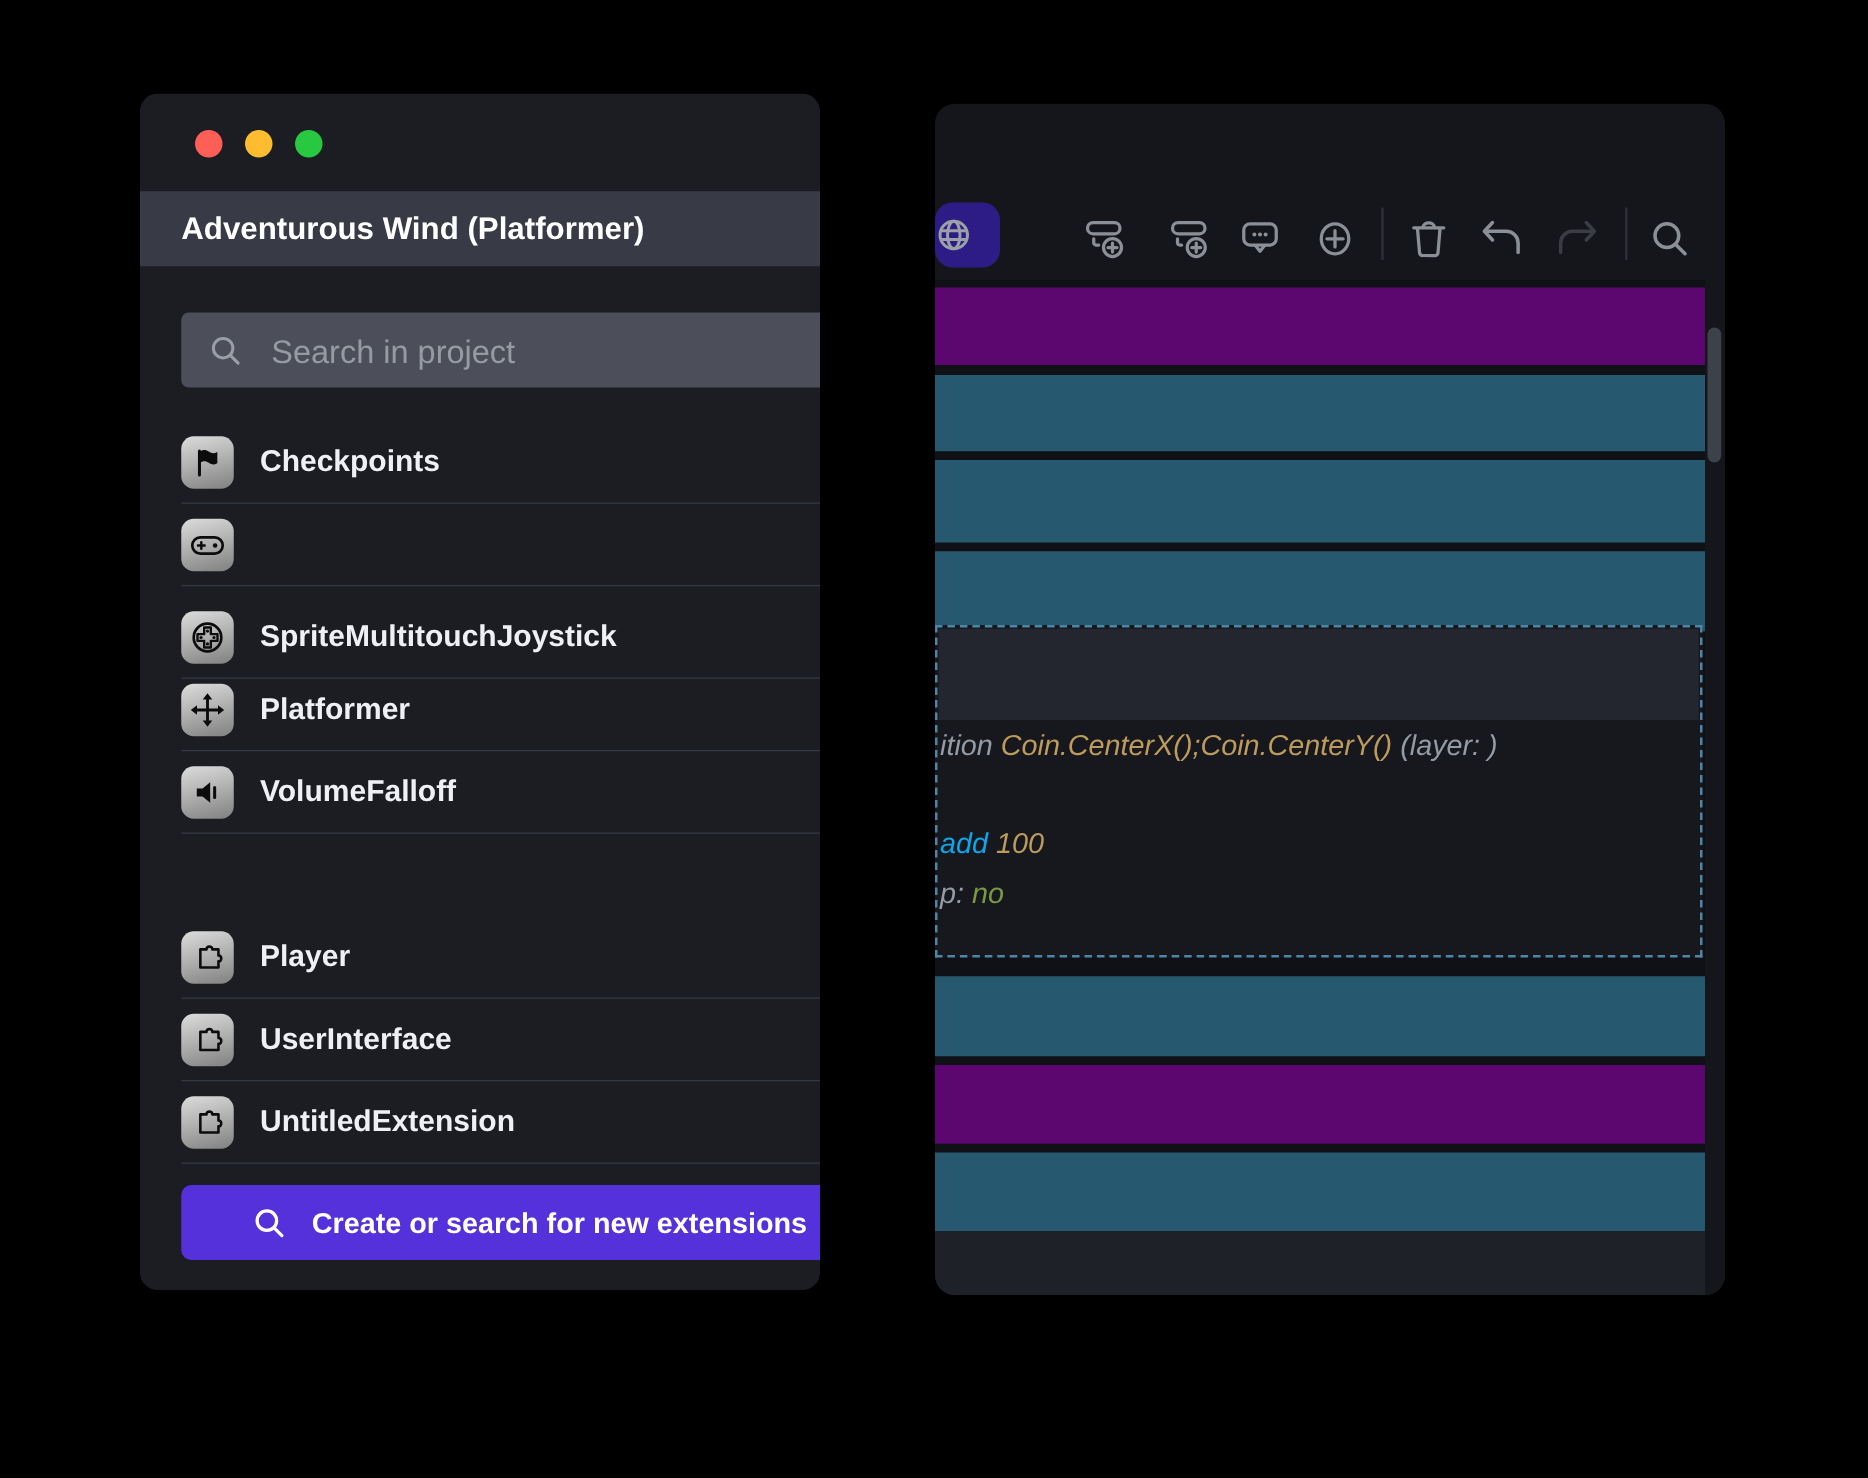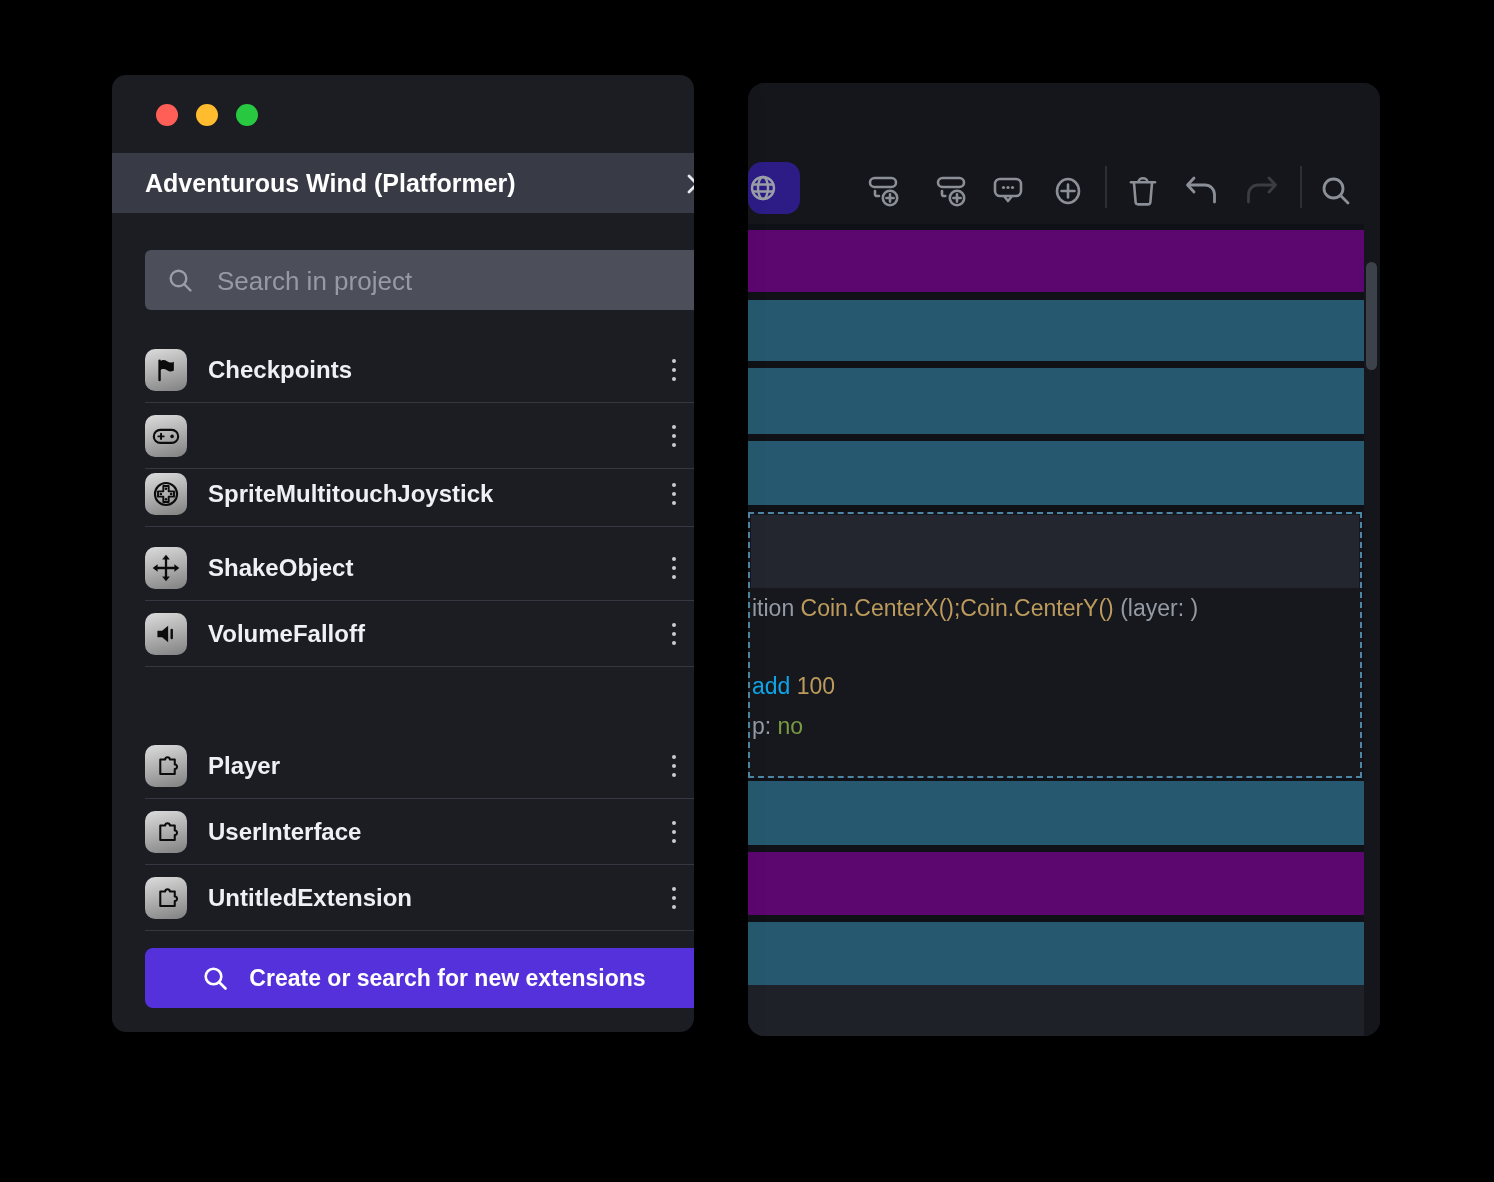--- a/index.html
+++ b/index.html
@@ -27,33 +27,33 @@
   #globe-btn svg{position:absolute;left:-1px;top:10px;}
   
   #sheet{position:absolute;left:0;top:141px;width:632px;height:812px;background:#0f1116;}
   .erow{position:absolute;left:0;width:616px;}
   .erow[data-kind="purple"]{background:#5c0670;}
   .erow[data-kind="teal"]{background:#26596f;}
   #er0{top:6px;height:62px;}   #er1{top:76px;height:61px;}
   #er2{top:144px;height:66px;} #er3{top:217px;height:64px;}
   #er4{top:557px;height:64px;} #er5{top:628px;height:63px;}
   #er6{top:698px;height:63px;}
-  #sel-event{position:absolute;left:0;top:288px;width:614px;height:266px;box-sizing:border-box;
-             border:2px dashed #4d86a5;background:#16181e;}
+  #sel-event{position:absolute;left:0;top:276px;width:614px;height:266px;box-sizing:border-box;
+             border:2px dashed #4d86a5;background:#16181e;font-style:italic;}
   #sel-strip{position:absolute;left:1px;top:1px;right:1px;height:73px;background:#23262e;}
   .codeline{position:absolute;left:2px;white-space:nowrap;font-size:23px;letter-spacing:0;}
   #cl1{top:81px;} #cl2{top:159px;} #cl3{top:199px;}
   .cg{color:#959ba5;} .cy{color:#bd9b5c;} .cp{color:#0ea5e9;} .cgr{color:#7a9a42;}
   #bottom-strip{position:absolute;left:0;top:761px;width:632px;height:51px;background:#1e2127;}
   #egutter{position:absolute;left:616px;top:0;width:16px;height:812px;background:#14161b;}
   #ethumb{position:absolute;left:2px;top:38px;width:11px;height:108px;border-radius:6px;background:#3d4149;}
 
   
   #dialog{position:absolute;left:112px;top:75px;width:544px;height:957px;background:#1b1d23;
-          border-radius:14px;z-index:10;box-shadow:0 14px 60px rgba(0,0,0,.8);overflow:hidden;padding-left:38px;}
+          border-radius:14px;z-index:10;box-shadow:0 14px 60px rgba(0,0,0,.8);overflow:hidden;}
   .light{position:absolute;top:29px;width:22px;height:22px;border-radius:50%;border:0;padding:0;}
   #light-close{left:44px;background:#ff5f57;} #light-min{left:84px;background:#febc2e;}
   #light-max{left:124px;background:#28c840;}
   #dlg-header{position:absolute;left:0;top:78px;width:100%;height:60px;background:#383b45;}
   #dlg-title{position:absolute;left:33px;top:0;line-height:60px;font-size:25px;font-weight:700;color:#ffffff;}
   #dlg-close{position:absolute;left:570px;top:14px;width:34px;height:34px;background:transparent;
              border:0;color:#e8eaee;padding:0;}
   #searchbox{position:absolute;left:33px;top:175px;width:558px;height:60px;background:#4c4f59;
              border-radius:6px;text-decoration:underline;}
   #searchbox .mag{position:absolute;left:22px;top:17px;color:#9a9ea7;}
@@ -254,21 +254,21 @@
           </svg>
       </span>
       <button class="ldots">
           <i></i>
           <i></i>
           <i></i>
         </button>
       <div class="ldiv" style="top:65px"></div>
     </div>
 
-    <div class="litem" style="top:386px">
+    <div class="litem" style="top:402px">
       <span class="licon">
         <svg width="32" height="32" viewBox="0 0 42 42">
             <circle cx="21" cy="21" r="14.5" fill="none" stroke="#0c0c0c" stroke-width="2.8"></circle>
             <path d="M17.5 10.5 h7 v7 h7 v7 h-7 v7 h-7 v-7 h-7 v-7 h7 Z" fill="none" stroke="#0c0c0c" stroke-width="2.5" stroke-linejoin="round"></path>
             <circle cx="21" cy="14.2" r="1.7" fill="#0c0c0c"></circle>
             <circle cx="21" cy="27.8" r="1.7" fill="#0c0c0c"></circle>
             <circle cx="14.2" cy="21" r="1.7" fill="#0c0c0c"></circle>
             <circle cx="27.8" cy="21" r="1.7" fill="#0c0c0c"></circle>
           </svg>
       </span>
@@ -288,21 +288,21 @@
               <path d="M21 10 v22 M10 21 h22"></path>
             </g>
             <g fill="#0c0c0c">
               <path d="M21 3.5 l-5 6.5 h10 Z"></path>
               <path d="M21 38.5 l-5-6.5 h10 Z"></path>
               <path d="M3.5 21 l6.5-5 v10 Z"></path>
               <path d="M38.5 21 l-6.5-5 v10 Z"></path>
             </g>
           </svg>
       </span>
-      <span class="llabel">ShakeObject</span>
+      <span class="llabel">Platformer</span>
       <button class="ldots">
           <i></i>
           <i></i>
           <i></i>
         </button>
       <div class="ldiv" style="top:65px"></div>
     </div>
 
     <div class="litem" style="top:526px">
       <span class="licon">

